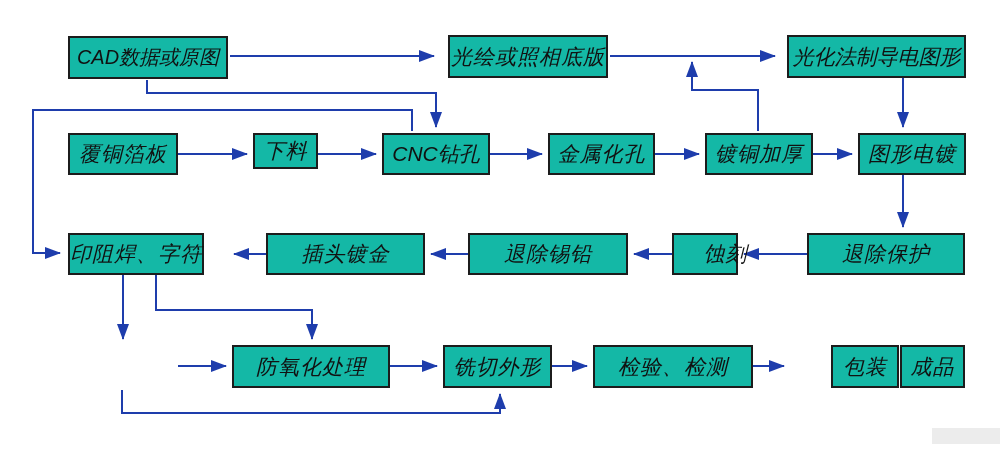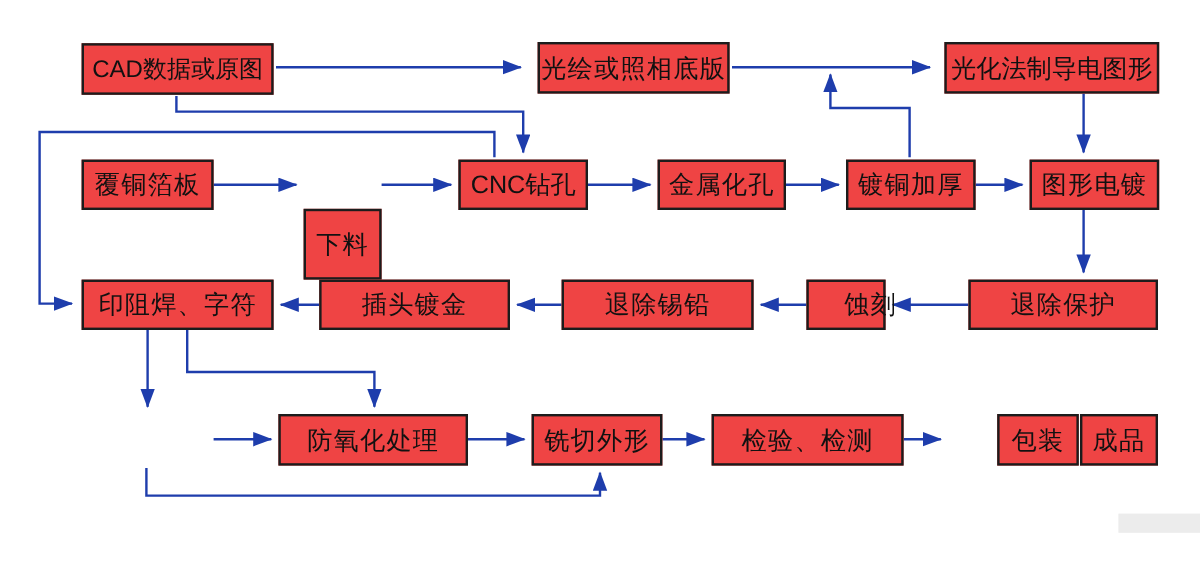--- a/index.html
+++ b/index.html
@@ -8,41 +8,42 @@
     width:1000px;height:471px;
     background:#ffffff;
     font-family:"Liberation Sans","DejaVu Sans",sans-serif;
     overflow:hidden;
   }
   svg.edges{position:absolute;left:0;top:0;width:1000px;height:471px;}
   .node{
     position:absolute;
     box-sizing:border-box;
     border:2px solid #1c1c1c;
-    background:#ef4444;
+    background:#14b8a6;
     display:flex;align-items:center;justify-content:center;
     font-size:21px;
     color:#111111;
     white-space:nowrap;
     letter-spacing:1px;
     font-weight:500;
+    font-style:italic;
   }
   
   #n-cad{left:68px;top:36px;width:160px;height:43px;font-size:20px;letter-spacing:0;}
   #n-photoplot{left:448px;top:35px;width:160px;height:43px;}
   #n-photochem{left:787px;top:35px;width:179px;height:43px;letter-spacing:0;}
   
   #n-ccl{left:68px;top:133px;width:110px;height:42px;}
-  #n-cutting{left:253px;top:133px;width:65px;height:59px;margin-top:41px;}
+  #n-cutting{left:253px;top:133px;width:65px;height:36px;}
   #n-cnc{left:382px;top:133px;width:108px;height:42px;letter-spacing:0;}
   #n-pth{left:548px;top:133px;width:107px;height:42px;}
   #n-copper-plating{left:705px;top:133px;width:108px;height:42px;}
   #n-pattern-plating{left:858px;top:133px;width:108px;height:42px;}
   
-  #n-solder-mask{left:68px;top:233px;width:160px;height:42px;}
+  #n-solder-mask{left:68px;top:233px;width:136px;height:42px;}
   #n-gold-finger{left:266px;top:233px;width:159px;height:42px;}
   #n-strip-tin{left:468px;top:233px;width:160px;height:42px;}
   #n-etching{left:672px;top:233px;width:66px;height:42px;padding-left:41px;}
   #n-strip-resist{left:807px;top:233px;width:158px;height:42px;}
   
   #n-hasl{left:68px;top:345px;width:110px;height:43px;}
   #n-anti-oxidation{left:232px;top:345px;width:158px;height:43px;}
   #n-routing{left:443px;top:345px;width:109px;height:43px;}
   #n-inspection{left:593px;top:345px;width:160px;height:43px;}
   #n-packing{left:790px;top:345px;width:68px;height:43px;margin-left:41px;}

